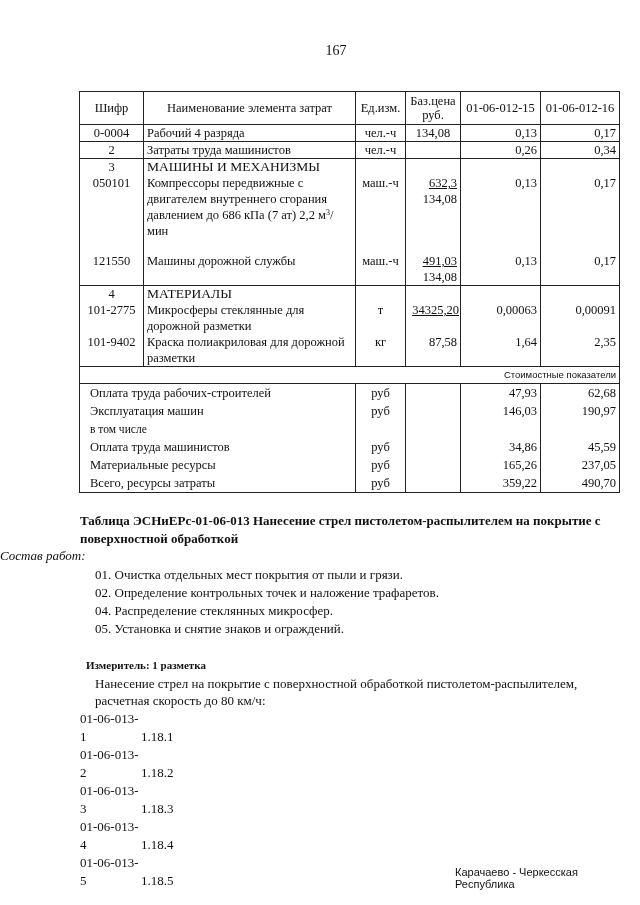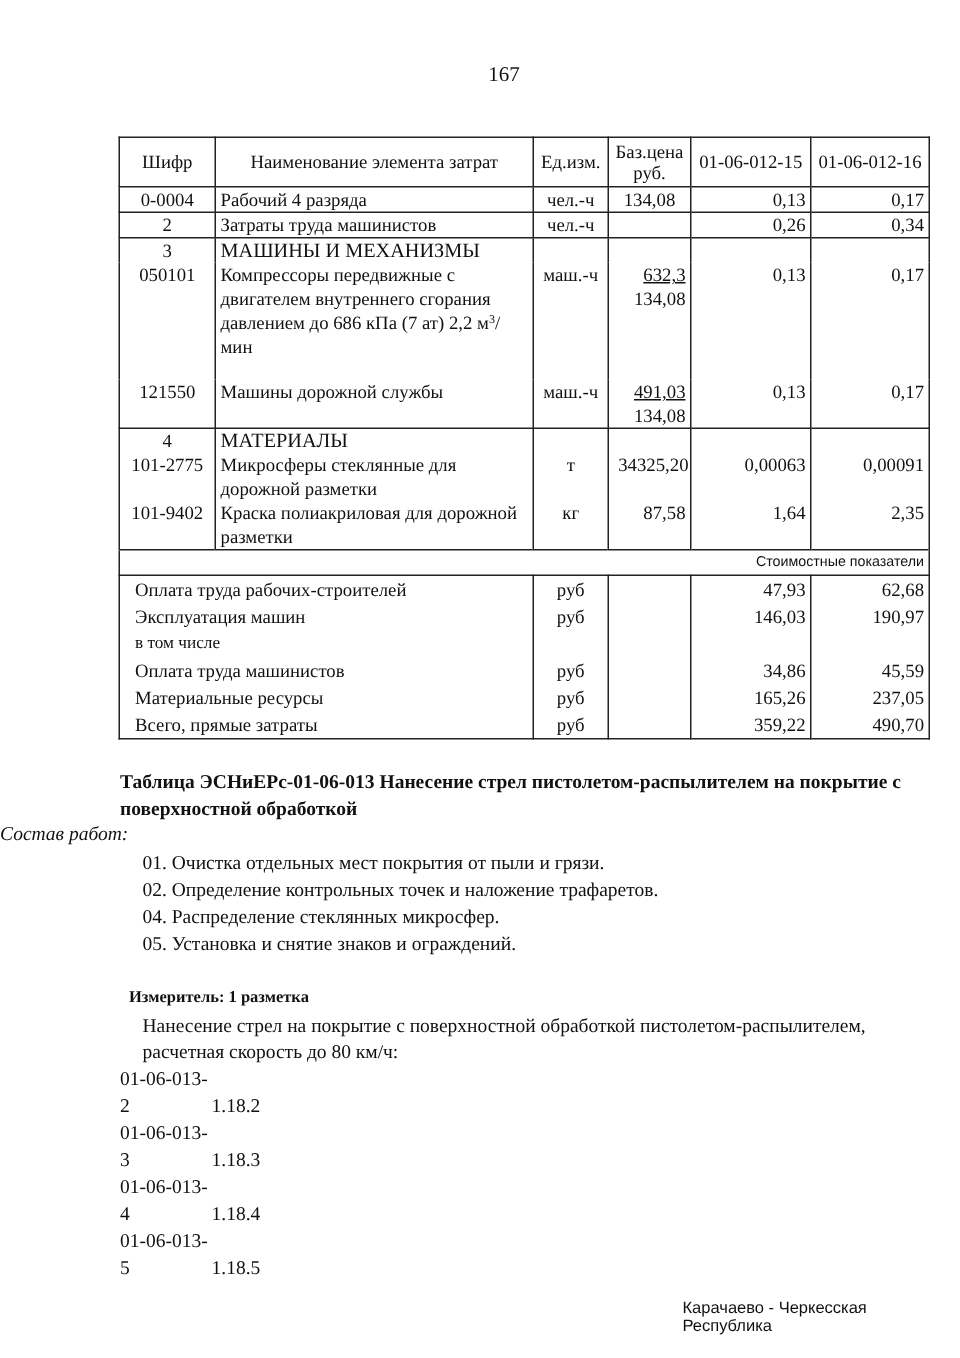--- a/index.html
+++ b/index.html
@@ -115,21 +115,21 @@
     <td class="sect">МАТЕРИАЛЫ</td>
     <td></td>
         <td></td>
         <td></td>
         <td></td>
   </tr>
   <tr>
     <td class="c">101-2775</td>
     <td>Микросферы стеклянные для дорожной разметки</td>
     <td class="c">т</td>
-    <td class="r" style="padding:0 1px;">34325,20</td>
+    <td class="r" style="padding:0 1px;text-decoration:underline;">34325,20</td>
     <td class="r">0,00063</td>
     <td class="r">0,00091</td>
   </tr>
   <tr>
     <td class="c">101-9402</td>
     <td>Краска полиакриловая для дорожной разметки</td>
     <td class="c">кг</td>
     <td class="r">87,58</td>
     <td class="r">1,64</td>
     <td class="r">2,35</td>
@@ -166,38 +166,39 @@
     <td class="r">45,59</td>
   </tr>
   <tr class="sum">
     <td colspan="2" class="lbl b">Материальные ресурсы</td>
     <td class="c b">руб</td>
     <td></td>
     <td class="r b">165,26</td>
     <td class="r b">237,05</td>
   </tr>
   <tr class="sum last">
-    <td colspan="2" class="lbl b">Всего, прямые затраты</td>
+    <td colspan="2" class="lbl b">Всего, ресурсы затраты</td>
     <td class="c b">руб</td>
     <td></td>
     <td class="r b">359,22</td>
     <td class="r b">490,70</td>
   </tr>
 </tbody>
   </table>
 
 <div class="title-block">Таблица  ЭСНиЕРс-01-06-013  Нанесение стрел пистолетом-распылителем на покрытие с поверхностной обработкой</div>
 <div class="works-head">Состав работ:</div>
 <div class="works">
   <div>01. Очистка отдельных мест покрытия от пыли и грязи.</div>
   <div>02. Определение контрольных точек и наложение трафаретов.</div>
   <div>04. Распределение стеклянных микросфер.</div>
   <div>05. Установка и снятие знаков и ограждений.</div>
 </div>
 <div class="measure">Измеритель: 1 разметка</div>
 <div class="desc">Нанесение стрел на покрытие с поверхностной обработкой пистолетом-распылителем, расчетная скорость до 80 км/ч:</div>
 <div class="codes">
+  <div class="row"><span class="code">01-06-013-1</span><span>1.18.1</span></div>
   <div class="row"><span class="code">01-06-013-2</span><span>1.18.2</span></div>
   <div class="row"><span class="code">01-06-013-3</span><span>1.18.3</span></div>
   <div class="row"><span class="code">01-06-013-4</span><span>1.18.4</span></div>
   <div class="row"><span class="code">01-06-013-5</span><span>1.18.5</span></div>
 </div>
 <div class="footer">Карачаево - Черкесская Республика</div>
 
 </body></html>

